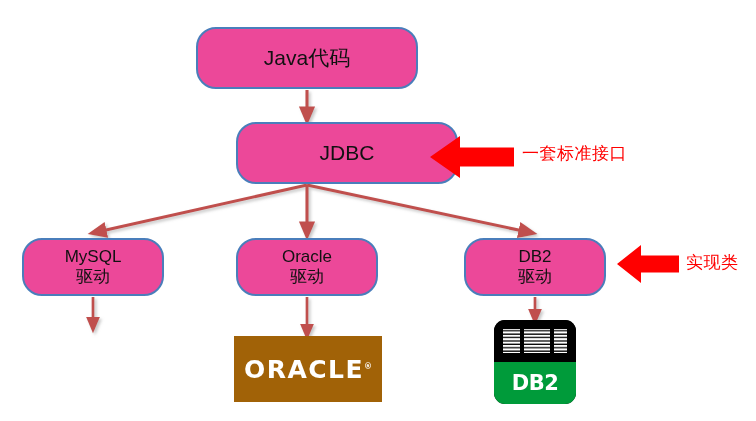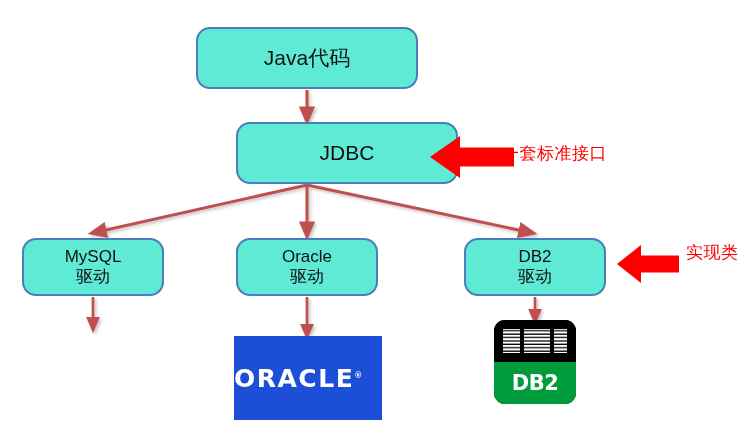--- a/index.html
+++ b/index.html
@@ -16,22 +16,22 @@
     height: 421px;
     background: #ffffff;
     overflow: hidden;
   }
 
   
   .node {
     position: absolute;
     box-sizing: border-box;
     border: 2px solid #4a7ebb;
-    border-radius: 14px;
-    background: #5eead4;
+    border-radius: 20px;
+    background: #ec4899;
     display: flex;
     flex-direction: column;
     align-items: center;
     justify-content: center;
     color: #111111;
     line-height: 1.15;
   }
   .node .line {
     display: block;
     white-space: nowrap;
@@ -56,23 +56,23 @@
   }
   .callout-arrow { position: absolute; }
   .callout-label {
     position: absolute;
     color: #ff0000;
     white-space: nowrap;
     font-size: 17px;
     letter-spacing: 0.5px;
   }
   #callout-arrow-jdbc { left: 430px; top: 134px; }
-  #callout-label-jdbc { left: 502px; top: 142px; }
+  #callout-label-jdbc { left: 522px; top: 142px; }
   #callout-arrow-impl { left: 617px; top: 243px; }
-  #callout-label-impl { left: 686px; top: 241px; }
+  #callout-label-impl { left: 686px; top: 251px; }
 
   
   #logo-mysql {
     position: absolute;
     left: 28px;
     top: 328px;
     width: 142px;
     height: 76px;
   }
   #logo-mysql .dolphin { position: absolute; left: 56px; top: 0px; }
@@ -88,25 +88,25 @@
   #logo-mysql .w-my  { color: #00546b; }
   #logo-mysql .w-sql { color: #e48e00; }
   #logo-mysql .w-dot { color: #e48e00; font-size: 20px; }
 
   
   #logo-oracle {
     position: absolute;
     left: 234px;
     top: 336px;
     width: 148px;
-    height: 84px;
-    background: #1d4ed8;
-    display: flex;
-    align-items: center;
-    justify-content: flex-start;
+    height: 66px;
+    background: #a16207;
+    display: flex;
+    align-items: center;
+    justify-content: center;
   }
   #logo-oracle .wordmark {
     color: #ffffff;
     font-size: 25px;
     font-weight: bold;
     letter-spacing: 1.5px;
     font-family: "DejaVu Sans", sans-serif;
     position: relative;
   }
   #logo-oracle .reg {

